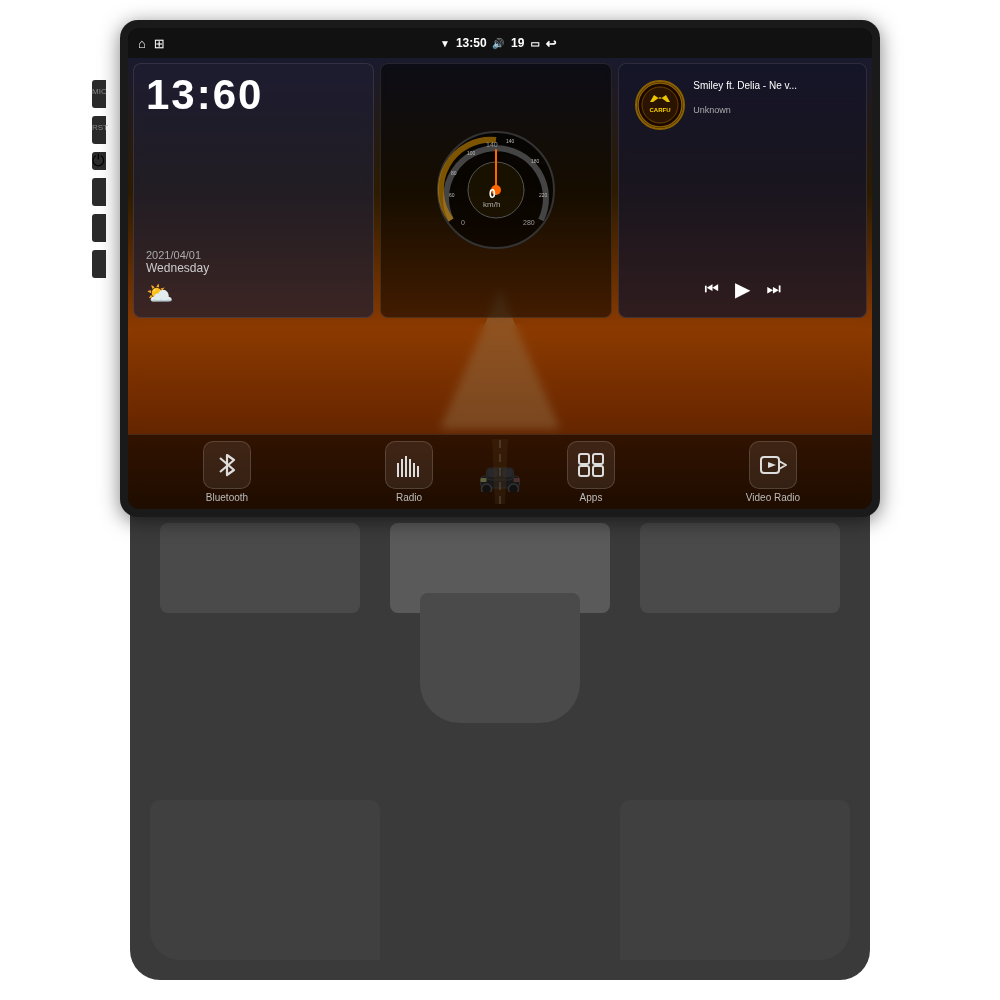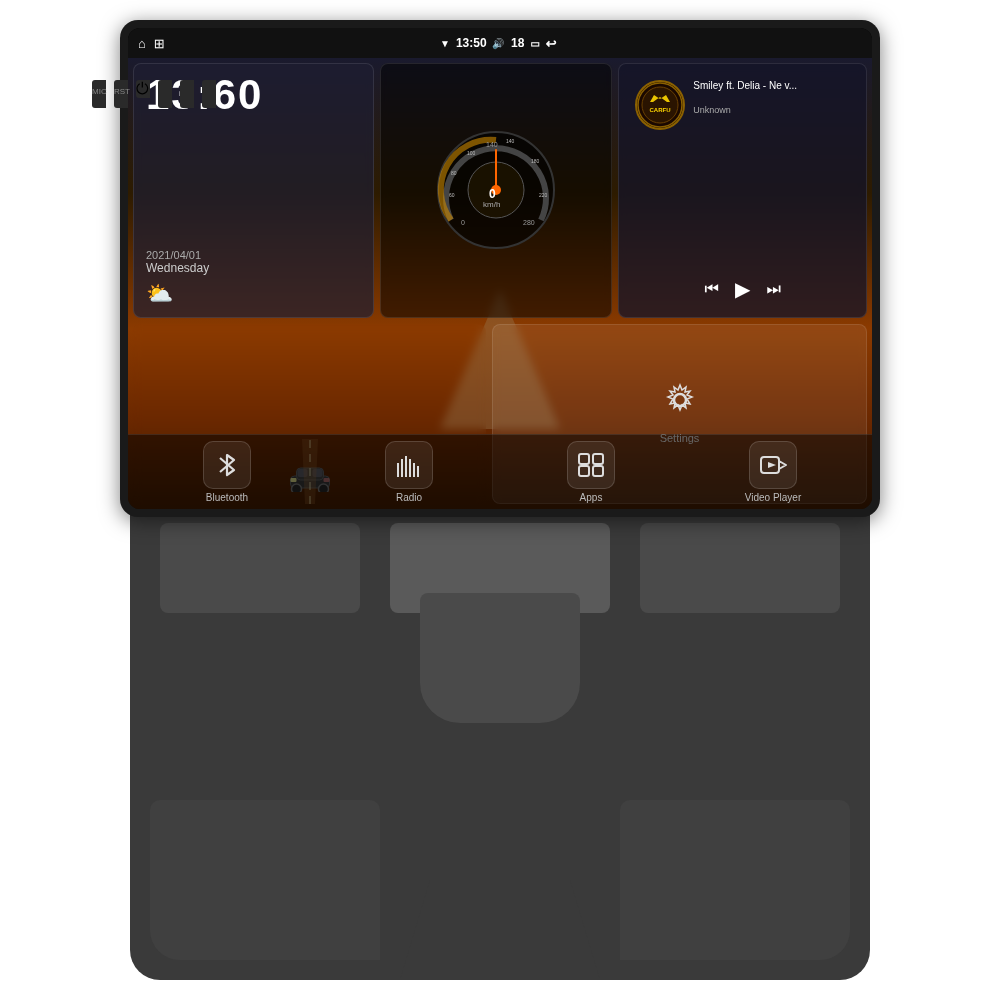--- a/index.html
+++ b/index.html
@@ -34,21 +34,21 @@
       position: relative;
       z-index: 2;
     }
 
     
     .side-buttons-left {
       position: absolute;
       left: -18px;
       top: 60px;
       display: flex;
-      flex-direction: row;
+      flex-direction: column;
       gap: 8px;
       z-index: 3;
     }
 
     .side-btn {
       width: 14px;
       height: 28px;
       background: #2a2a2a;
       border-radius: 3px 0 0 3px;
       cursor: pointer;
@@ -460,21 +460,21 @@
 
       <div class="status-bar">
         <div class="status-left">
           <span style="font-size:13px;">⌂</span>
           <span style="font-size:13px;">⊞</span>
         </div>
         <div class="status-center">
           <span style="font-size:10px;">▼</span>
           <span>13:50</span>
           <span style="font-size:10px;">🔊</span>
-          <span>18</span>
+          <span>19</span>
           <span style="font-size:10px;">▭</span>
           <span style="font-size:13px; cursor:pointer;">↩</span>
         </div>
         <div style="width:30px;"></div>
       </div>
 
       <div class="main-screen">
 
         <div class="road-overlay"></div>
 
@@ -574,29 +574,20 @@
                   <rect x="41" y="16" width="6" height="4" rx="1" fill="#f88" opacity="0.5"></rect>
                 </svg>
               </div>
 
               <svg style="position:absolute;bottom:0;left:50%;transform:translateX(-50%)" width="40" height="65" viewBox="0 0 40 65">
                 <polygon points="15,65 25,65 28,0 12,0" fill="rgba(150,100,50,0.3)"></polygon>
                 <line x1="20" y1="65" x2="20" y2="0" stroke="rgba(255,255,200,0.4)" stroke-width="1.5" stroke-dasharray="8,6"></line>
               </svg>
             </div>
 
-            <div class="widget action-widget">
-              <div class="action-icon">
-                <svg width="34" height="34" viewBox="0 0 34 34" fill="none">
-                  <circle cx="17" cy="17" r="6" stroke="#ddd" stroke-width="2.5"></circle>
-                  <path d="M17 2 L19 7 L23 4 L22 9 L27 8 L24 12 L29 14 L24 16 L27 21 L22 20 L23 25 L19 22 L17 27 L15 22 L11 25 L12 20 L7 21 L10 16 L5 14 L10 12 L7 8 L12 9 L11 4 L15 7 Z" stroke="#ddd" stroke-width="1.5" fill="none"></path>
-                </svg>
-              </div>
-              <div class="action-label">Settings</div>
-            </div>
 
 
           </div>
 
         </div>
 
         <div class="bottom-bar">
 
           <div class="app-btn">
             <div class="app-icon-box">
@@ -634,21 +625,21 @@
           </div>
 
           <div class="app-btn">
             <div class="app-icon-box">
               <svg width="30" height="24" viewBox="0 0 30 24" fill="none">
                 <rect x="3" y="4" width="18" height="16" rx="3" stroke="#ddd" stroke-width="2"></rect>
                 <polygon points="21,8 28,12 21,16" stroke="#ddd" stroke-width="2" fill="none" stroke-linejoin="round"></polygon>
                 <polygon points="10,9 18,12 10,15" fill="#ddd"></polygon>
               </svg>
             </div>
-            <div class="app-label">Video Player</div>
+            <div class="app-label">Video Radio</div>
           </div>
 
 
         </div>
 
       </div>
 
     </div>
   </div>
 

